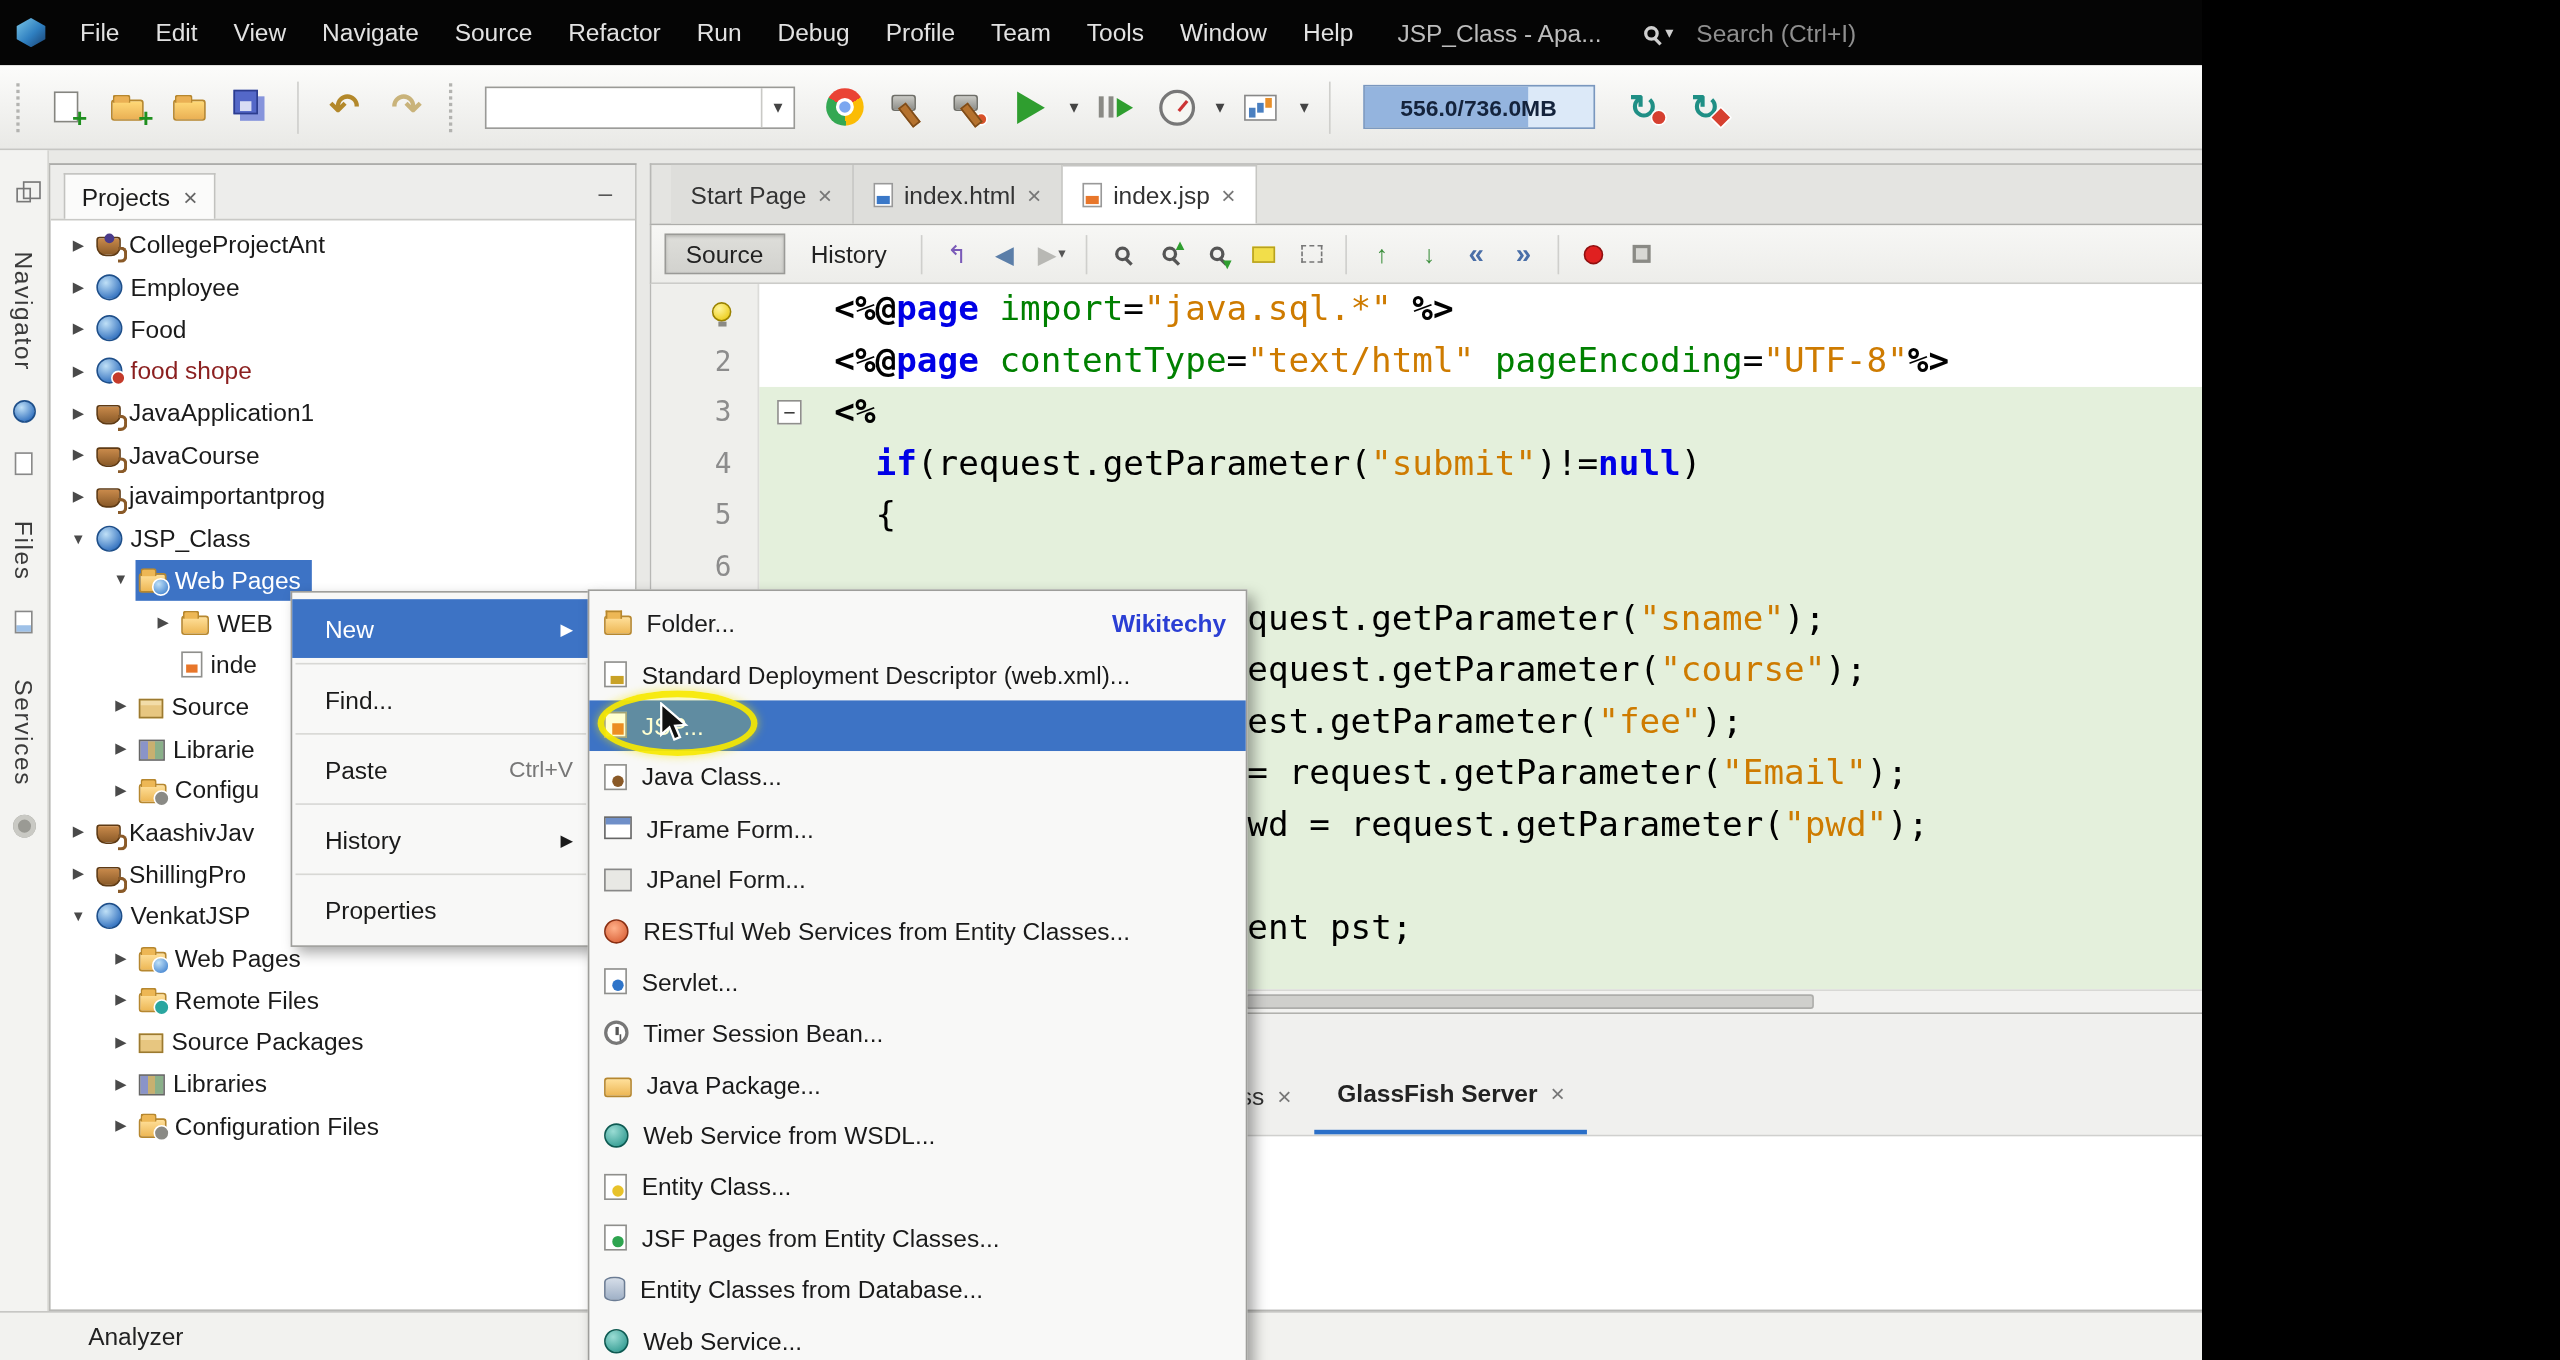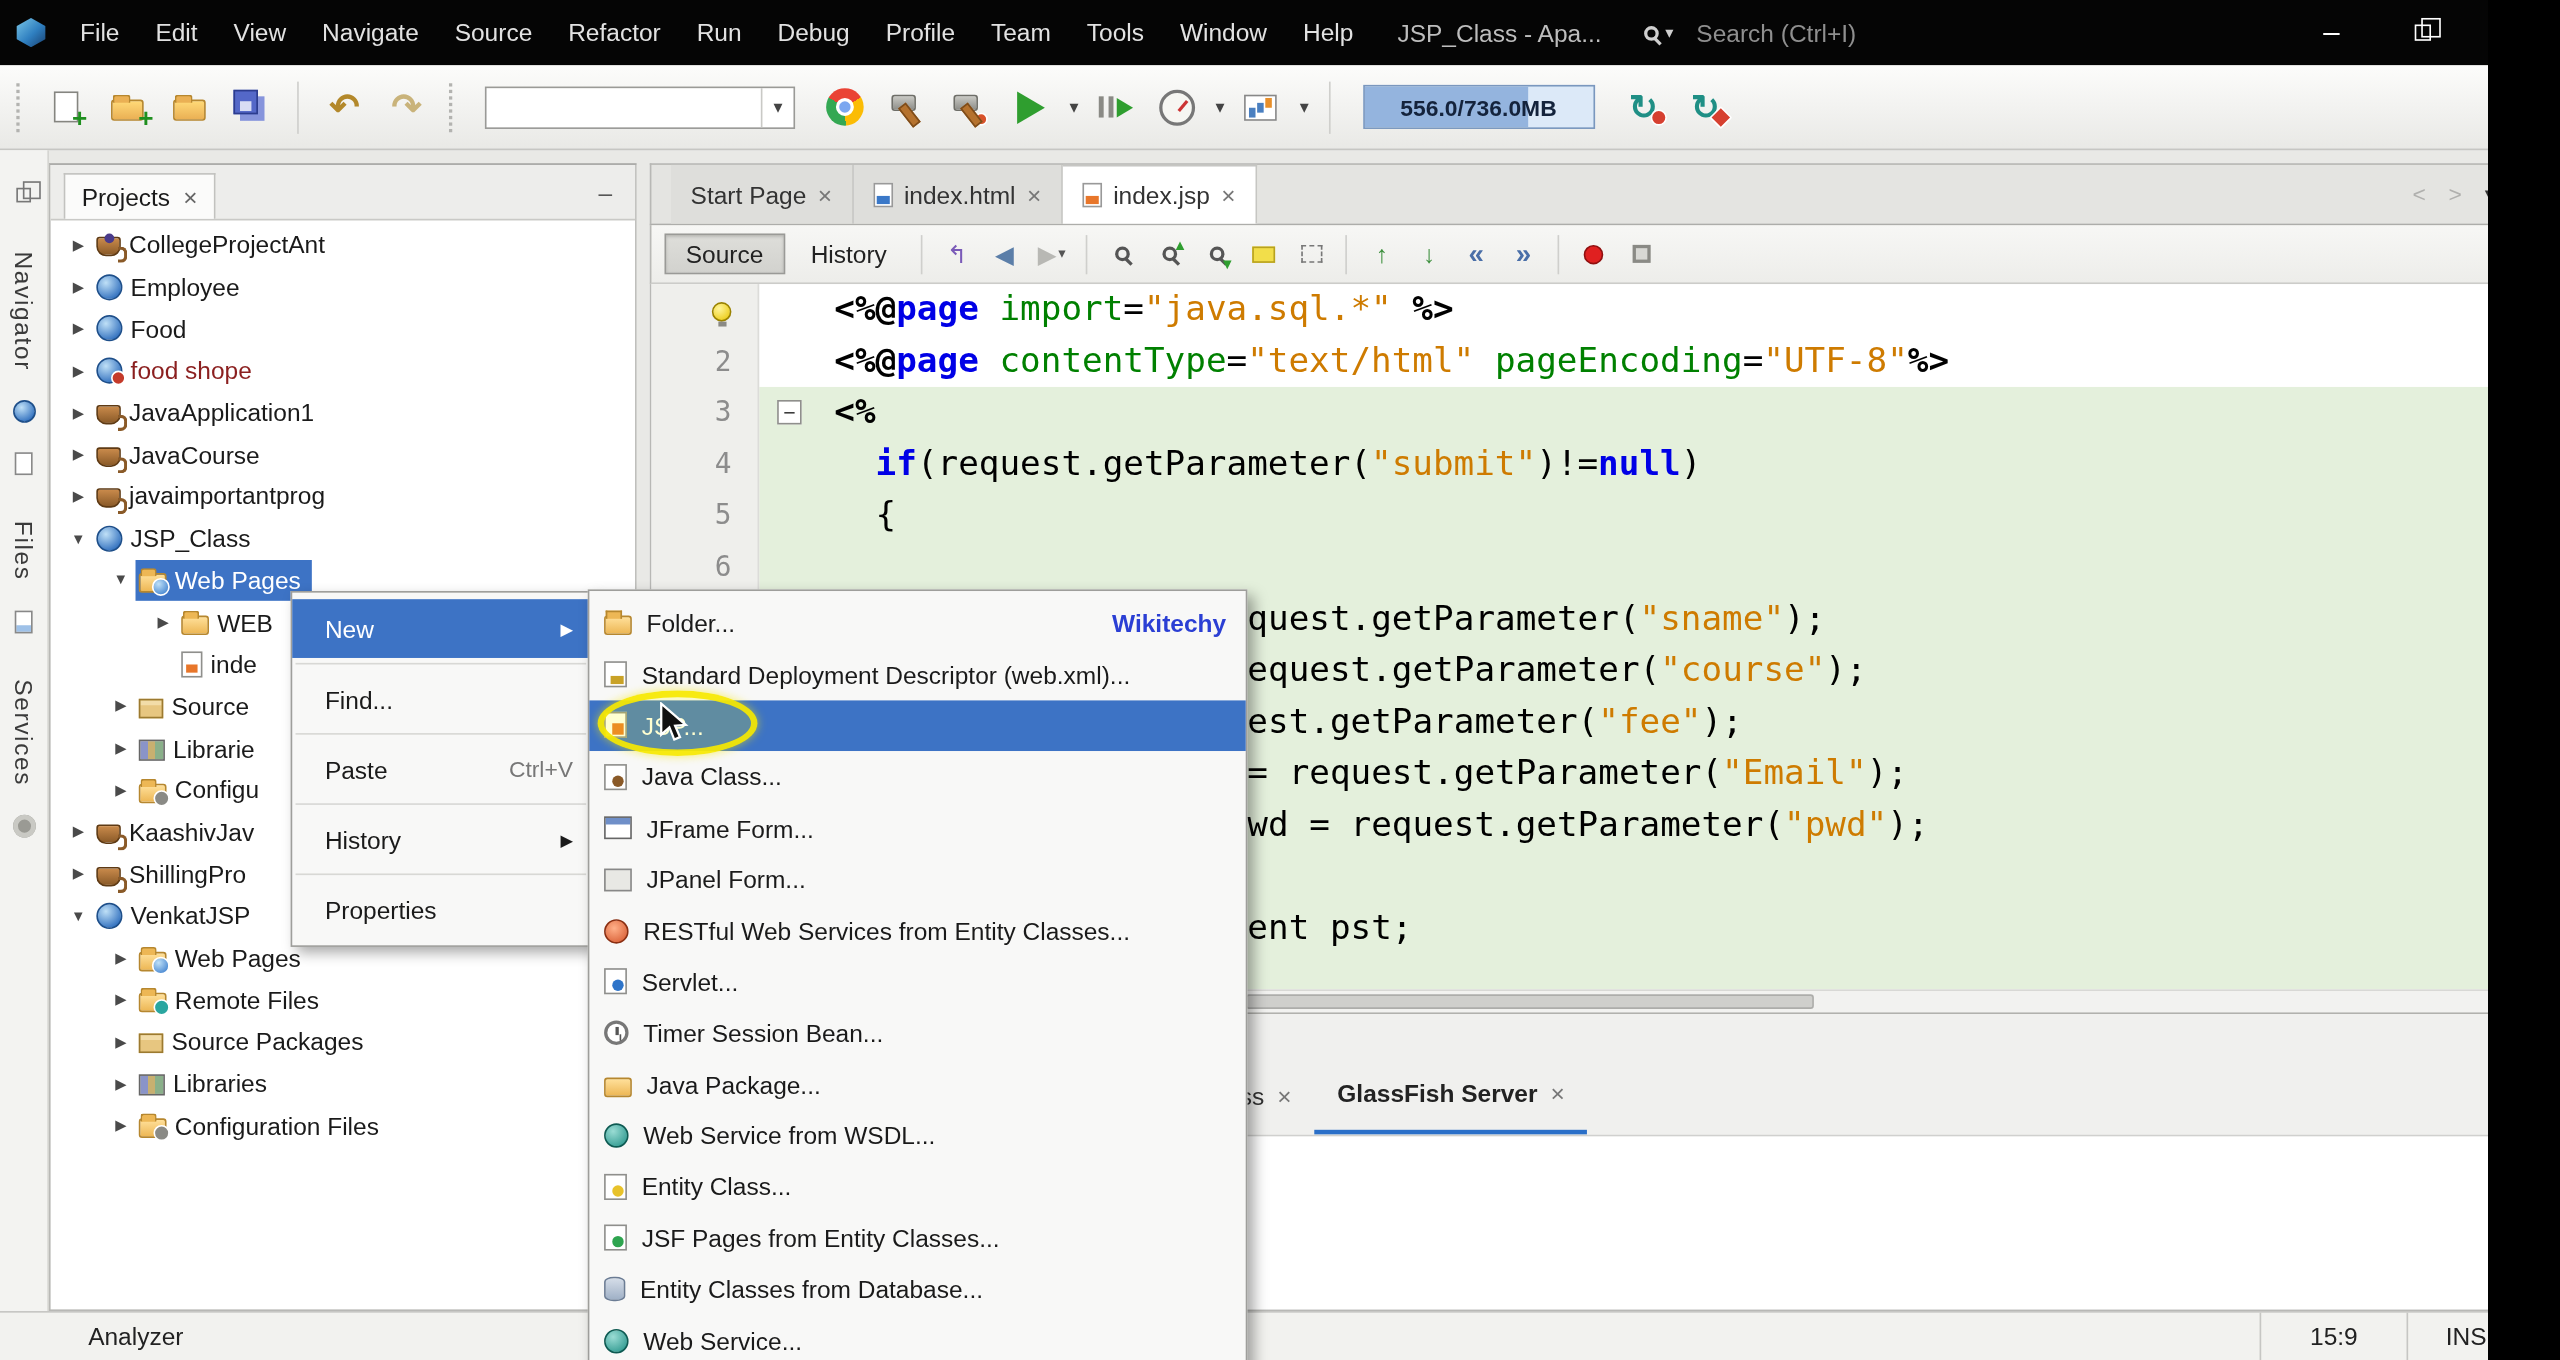--- a/index.html
+++ b/index.html
@@ -1,17 +1,17 @@
 <!DOCTYPE html>
 <html><head>
 <meta charset="utf-8">
 <style>
   *{box-sizing:border-box;margin:0;padding:0}
   html,body{margin:0;background:#000}
-  #viewport{width:2488px;height:1360px;overflow:hidden;position:relative;background:#0369a1}
+  #viewport{width:2202px;height:1360px;overflow:hidden;position:relative;background:#0369a1}
   #stage{width:1568px;height:833px;transform:scale(1.6326530612);transform-origin:0 0;
          position:relative;overflow:hidden;background:#e9e9e6;
          font-family:"Liberation Sans",sans-serif;color:#1a1a1a}
   .flex1{flex:1}
   
   .gi{display:inline-block;line-height:1}
   .gi-min::before{content:"–"} .gi-x::before{content:"×"}
   .gi-dd::before{content:"▾"} .gi-back::before{content:"◀"} .gi-fwd::before{content:"▶"}
   .gi-undo::before{content:"↶"} .gi-redo::before{content:"↷"}
   .gi-up::before{content:"↑"} .gi-down::before{content:"↓"}

